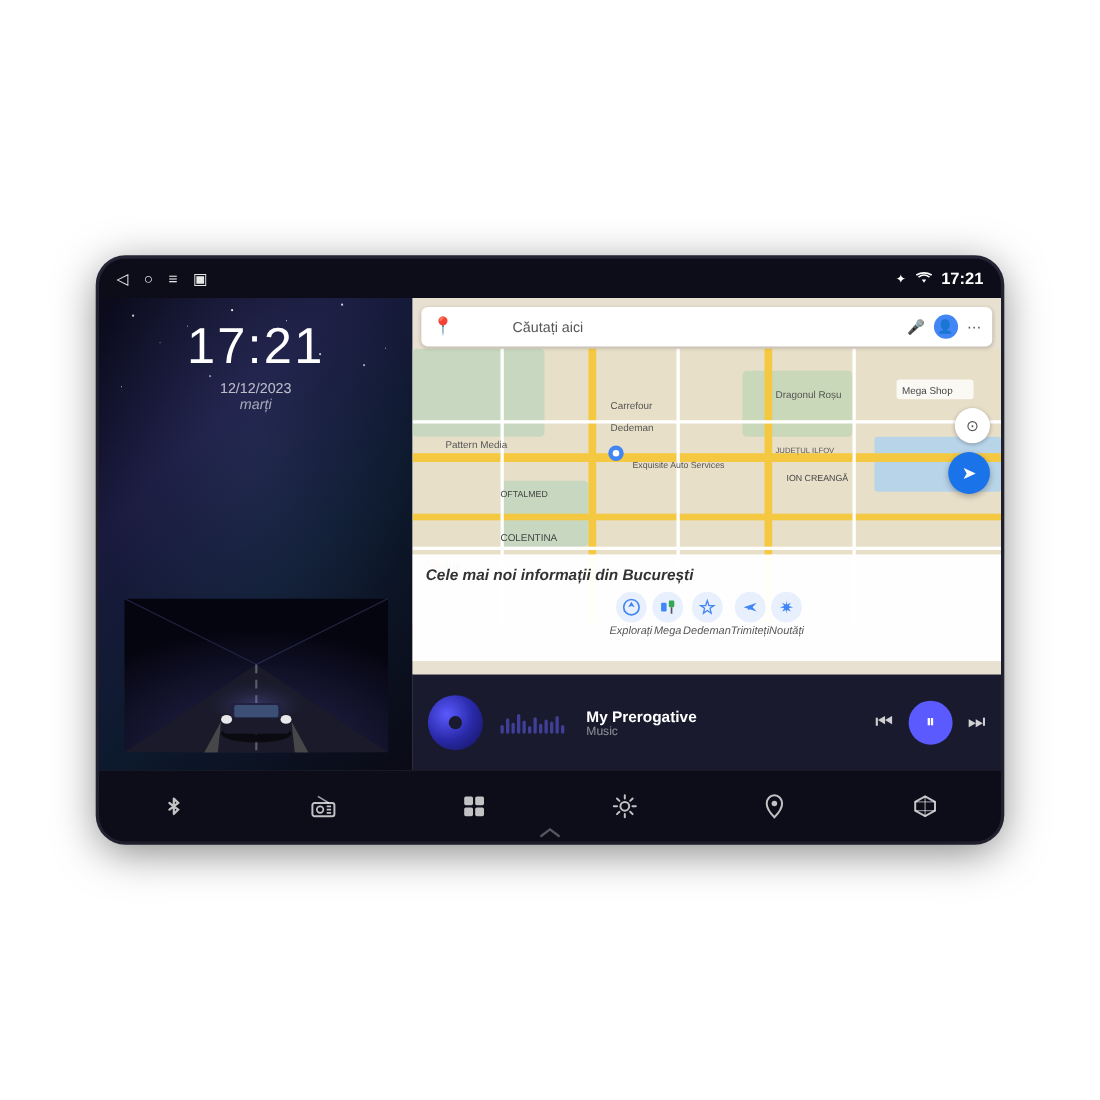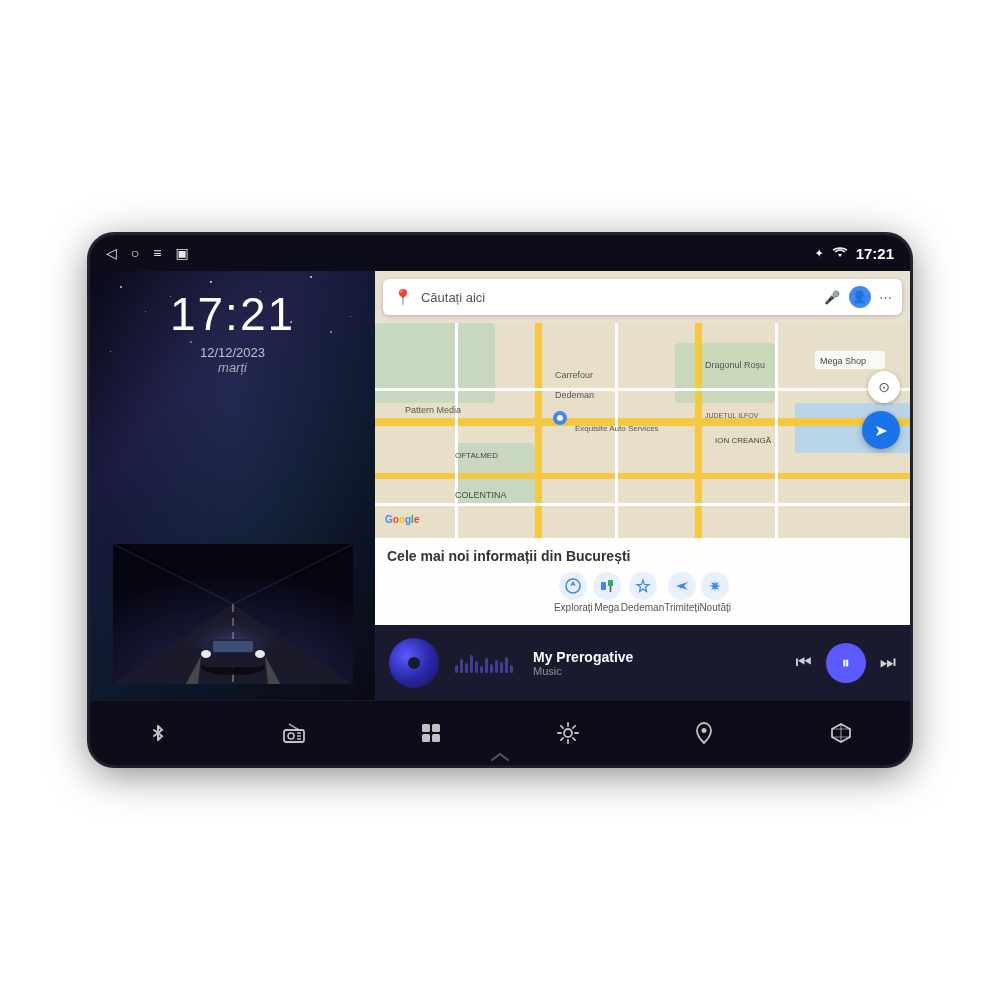--- a/index.html
+++ b/index.html
@@ -162,42 +162,44 @@
       z-index: 10;
     }
     .maps-pin-icon {
       color: #4285f4;
       font-size: 16px;
     }
     .maps-search-text {
       flex: 1;
       font-size: 13px;
       color: #555;
+      margin-left: 45px;
     }
     .maps-mic-icon { color: #555; font-size: 13px; }
     .maps-account-icon {
       width: 22px;
       height: 22px;
       border-radius: 50%;
       background: #4285f4;
       display: flex;
       align-items: center;
       justify-content: center;
       color: white;
       font-size: 12px;
     }
     .maps-dots-icon { color: #555; font-size: 13px; }
 
     .map-info-panel {
       position: absolute;
-      bottom: 0;
+      bottom: 12px;
       left: 0;
       right: 0;
       background: rgba(255,255,255,0.97);
-      padding: 10px 12px 12px;
+      padding: 10px 12px 22px;
+      font-style: italic;
     }
     .map-info-title {
       font-size: 14px;
       font-weight: 600;
       color: #333;
       margin-bottom: 8px;
     }
     .map-nav-icons {
       display: flex;
       justify-content: center;
@@ -217,21 +219,21 @@
       align-items: center;
       justify-content: center;
     }
     .map-nav-label {
       font-size: 10px;
       color: #555;
     }
 
     
     .music-section {
-      height: 75px;
+      height: 87px;
       background: #1a1a2e;
       display: flex;
       align-items: center;
       padding: 0 14px;
       gap: 16px;
       flex-shrink: 0;
     }
     .music-album-art {
       width: 50px;
       height: 50px;

